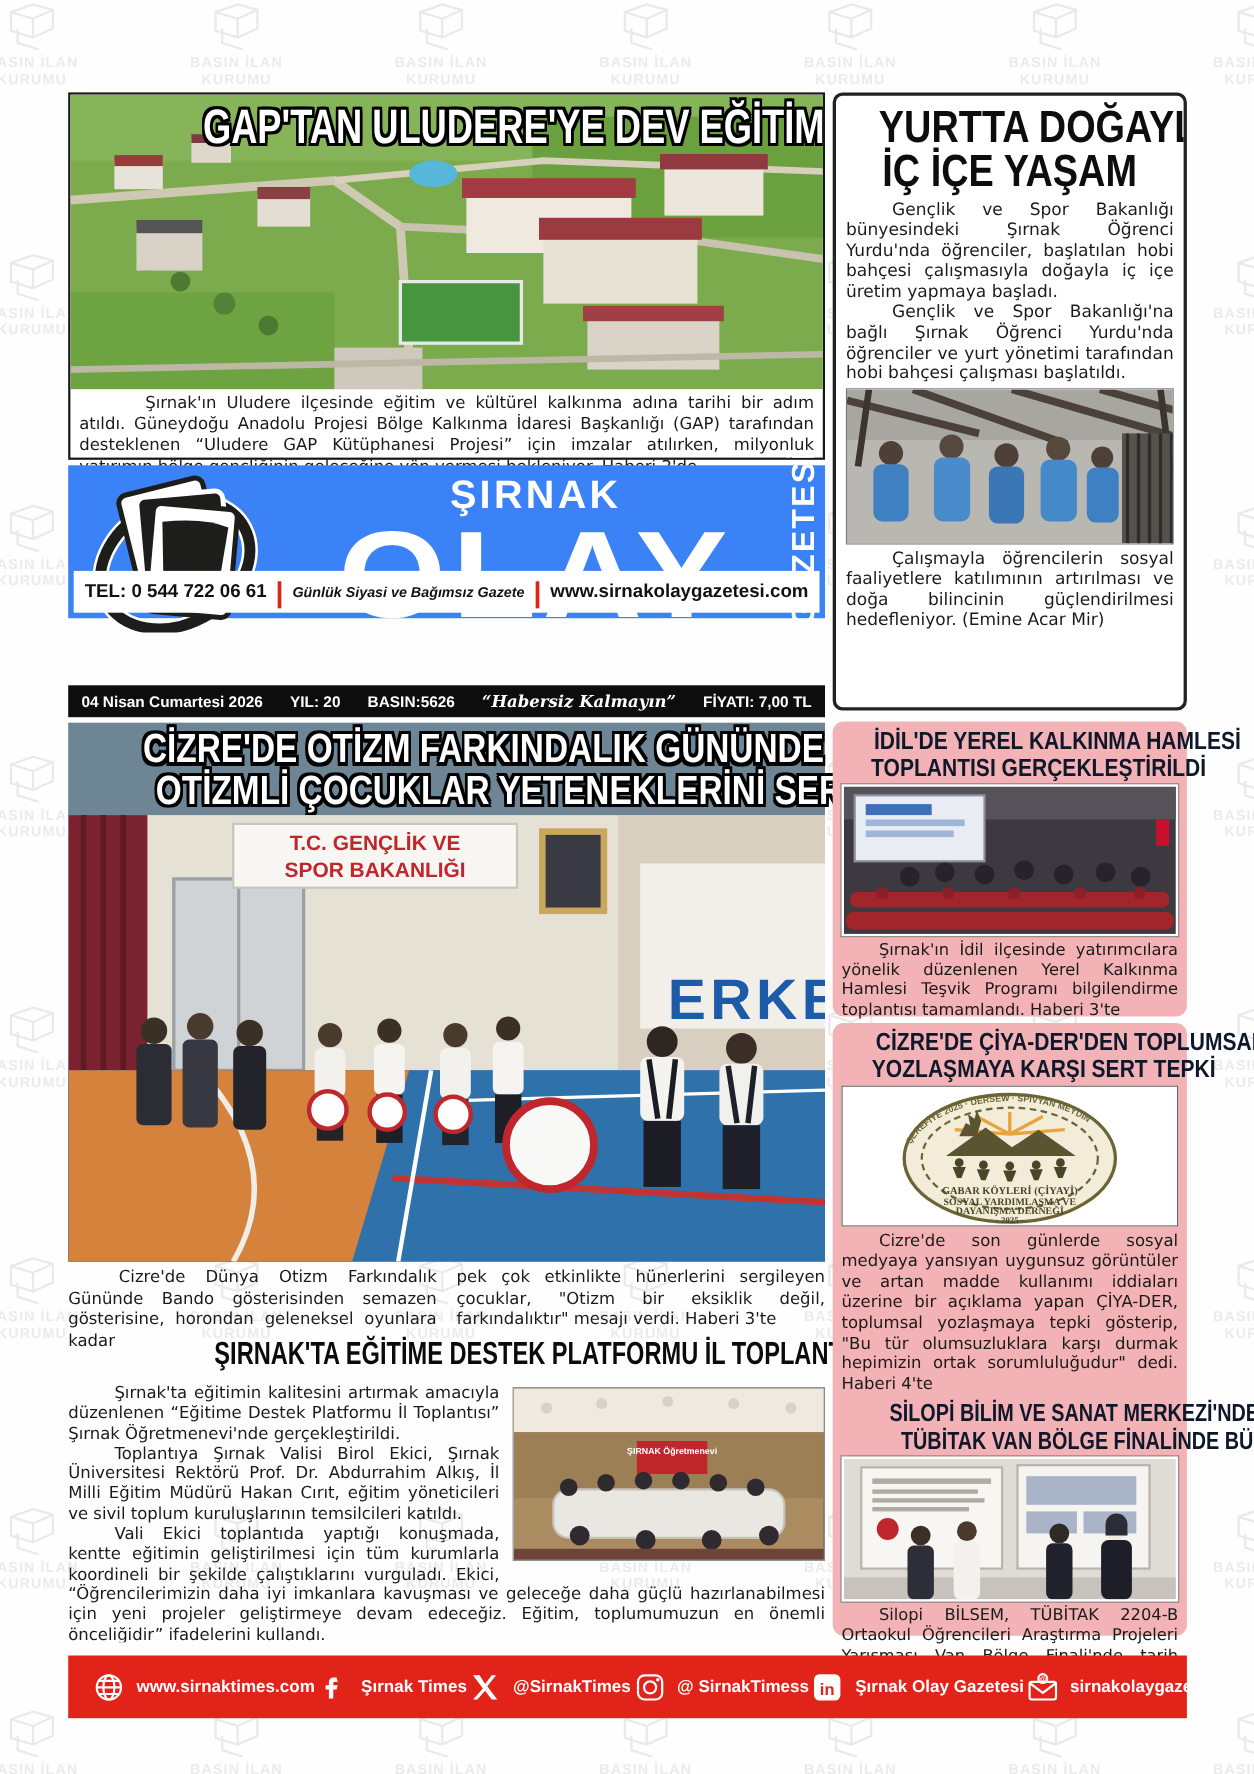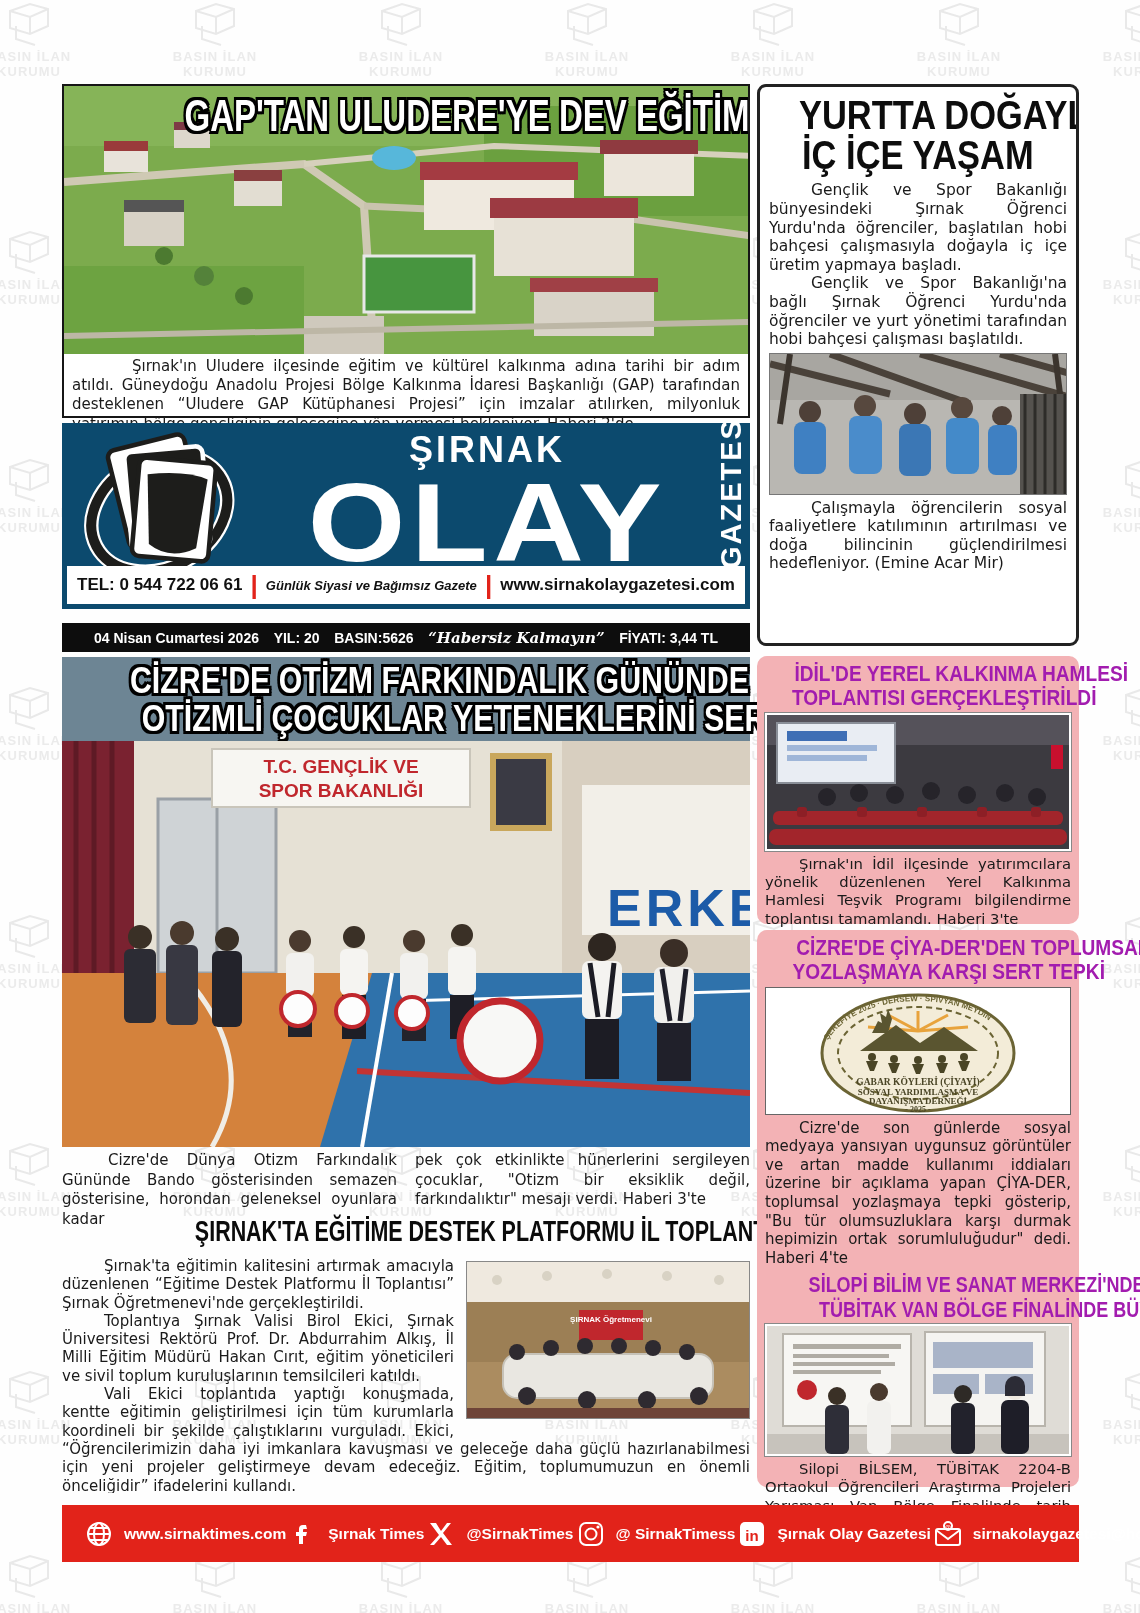--- a/index.html
+++ b/index.html
@@ -24,54 +24,54 @@
   #gap-headline{position:absolute;left:0;top:8px;width:100%;text-align:center;font-size:44px;}
   #gap-caption{position:absolute;left:0;top:268px;width:100%;height:62px;padding:3px 8px;box-sizing:border-box;
                font-size:15px;line-height:1.28;}
   
   #yurt-box{left:757px;top:84px;width:322px;height:562px;background:#fff;border:3px solid #222;
             border-radius:9px;box-sizing:border-box;padding:6px 9px;overflow:hidden;}
   #yurt-box .head{ text-align:center;font-size:41px;line-height:.98;color:#0d0d0d;margin:2px 0 6px;}
   #yurt-box p{font-size:15.5px;line-height:1.2;}
   #yurt-photo{width:100%;height:142px;margin:4px 0;border:1px solid #777;box-sizing:border-box;overflow:hidden;}
   
-  #masthead{left:62px;top:423px;width:688px;height:186px;background:#0c4a6e;}
+  #masthead{left:62px;top:423px;width:688px;height:139px;background:#3b82f6;}
   #mh-logo{position:absolute;left:10px;top:6px;}
   #mh-col{position:absolute;left:190px;top:6px;width:470px;text-align:center;color:#fff;
           font-family:"Liberation Sans",sans-serif;font-weight:bold;}
   #mh-city{font-size:36px;letter-spacing:3px;}
   #mh-name{font-size:112px;line-height:.92;letter-spacing:5px;display:inline-block;transform:scaleX(1.12);}
   #mh-gaz{position:absolute;right:2px;top:4px;height:142px;writing-mode:vertical-rl;transform:rotate(180deg);
           color:#fff;font-family:"Liberation Sans",sans-serif;font-weight:bold;font-size:29px;letter-spacing:2px;}
   #mh-strip{position:absolute;left:5px;right:5px;bottom:5px;height:38px;background:#fff;display:flex;
             align-items:center;justify-content:space-between;padding:0 10px;
             font-family:"Liberation Sans",sans-serif;font-weight:bold;font-size:17px;color:#111;}
   #mh-strip .slogan{font-style:italic;font-size:13px;}
   .rdiv{color:#e2231a;font-size:26px;font-weight:bold;}
   
   #dateline{left:62px;top:623px;width:688px;height:29px;background:#0d0d0d;color:#fff;display:flex;
-            align-items:center;justify-content:space-between;padding:0 32px;box-sizing:border-box;
+            align-items:center;justify-content:space-between;padding:0 12px;box-sizing:border-box;
             font-family:"Liberation Sans",sans-serif;font-weight:bold;font-size:14px;}
   #dateline .motto{font-family:"DejaVu Serif",serif;font-style:italic;font-size:15px;}
   
   #main-headline{left:62px;top:657px;width:688px;height:84px;background:#6d8594;text-align:center;
                  padding-top:5px;box-sizing:border-box;}
   #main-headline .l{font-size:37px;line-height:1.02;}
   #main-photo{left:62px;top:741px;width:688px;height:406px;overflow:hidden;background:#3b78ad;}
   #main-caption{left:62px;top:1147px;width:688px;height:66px;display:flex;gap:18px;padding-top:4px;box-sizing:border-box;}
   #main-caption div{flex:1;font-size:15px;line-height:1.3;text-align:justify;}
   
   #bl-headline{left:62px;top:1213px;width:688px;height:42px;text-align:center;font-size:29px;color:#0b0b0b;padding-top:4px;box-sizing:border-box;}
   #bl-body{left:62px;top:1257px;width:688px;height:236px;font-size:15px;line-height:1.22;overflow:hidden;}
   #bl-photo{float:right;width:284px;height:158px;margin:4px 0 6px 12px;border:1px solid #888;box-sizing:border-box;overflow:hidden;}
   
   .pinkbox{background:#f3b2b5;border-radius:10px;box-sizing:border-box;padding:4px 8px;}
   #r1{left:757px;top:656px;width:322px;height:268px;}
   #r2{left:757px;top:930px;width:322px;height:557px;}
-  .rhead{text-align:center;font-size:22.5px;line-height:1.08;color:#a21caf;margin:2px 0;}
+  .rhead{text-align:center;font-size:22.5px;line-height:1.08;color:#0f172a;margin:2px 0;}
   .rphoto{width:100%;box-sizing:border-box;border:2px solid #fff;outline:1px solid #888;background:#fff;overflow:hidden;}
   .rcap{font-size:14.8px;line-height:1.24;text-align:justify;text-indent:34px;margin-top:4px;}
   #ciyader-box{width:100%;height:128px;background:#fff;border:1px solid #666;box-sizing:border-box;
                display:flex;align-items:center;justify-content:center;margin-top:2px;}
   
   #footer{left:62px;top:1505px;width:1017px;height:57px;background:#e2231a;display:flex;align-items:center;
           justify-content:space-between;padding:0 20px;box-sizing:border-box;}
   .fitem{display:flex;align-items:center;gap:8px;color:#fff;font-family:"Liberation Sans",sans-serif;
          font-weight:bold;font-size:15.5px;white-space:nowrap;}
   .fico{display:flex;align-items:center;justify-content:center;width:34px;height:34px;}
@@ -851,21 +851,21 @@
       <span class="rdiv">|</span>
       <span>www.sirnakolaygazetesi.com</span>
     </div>
   </div>
 
   <div class="blk" id="dateline">
     <span>04 Nisan Cumartesi 2026</span>
     <span>YIL: 20</span>
     <span>BASIN:5626</span>
     <span class="motto">“Habersiz Kalmayın”</span>
-    <span>FİYATI: 3,44 TL</span>
+    <span>FİYATI: 7,00 TL</span>
   </div>
 
   <div class="blk hl" id="main-headline">
     <div class="l outl"><span class="cx" style="--sx:.82">CİZRE'DE OTİZM FARKINDALIK GÜNÜNDE</span></div>
     <div class="l outl"><span class="cx" style="--sx:.82">OTİZMLİ ÇOCUKLAR YETENEKLERİNİ SERGİLEDİ</span></div>
   </div>
   <div class="blk" id="main-photo">
     <svg width="688" height="406" viewBox="0 0 688 406" preserveAspectRatio="none">
       <rect width="688" height="232" fill="#e6e1d5"></rect>
       <rect x="500" y="0" width="188" height="232" fill="#d8cfc0"></rect>

